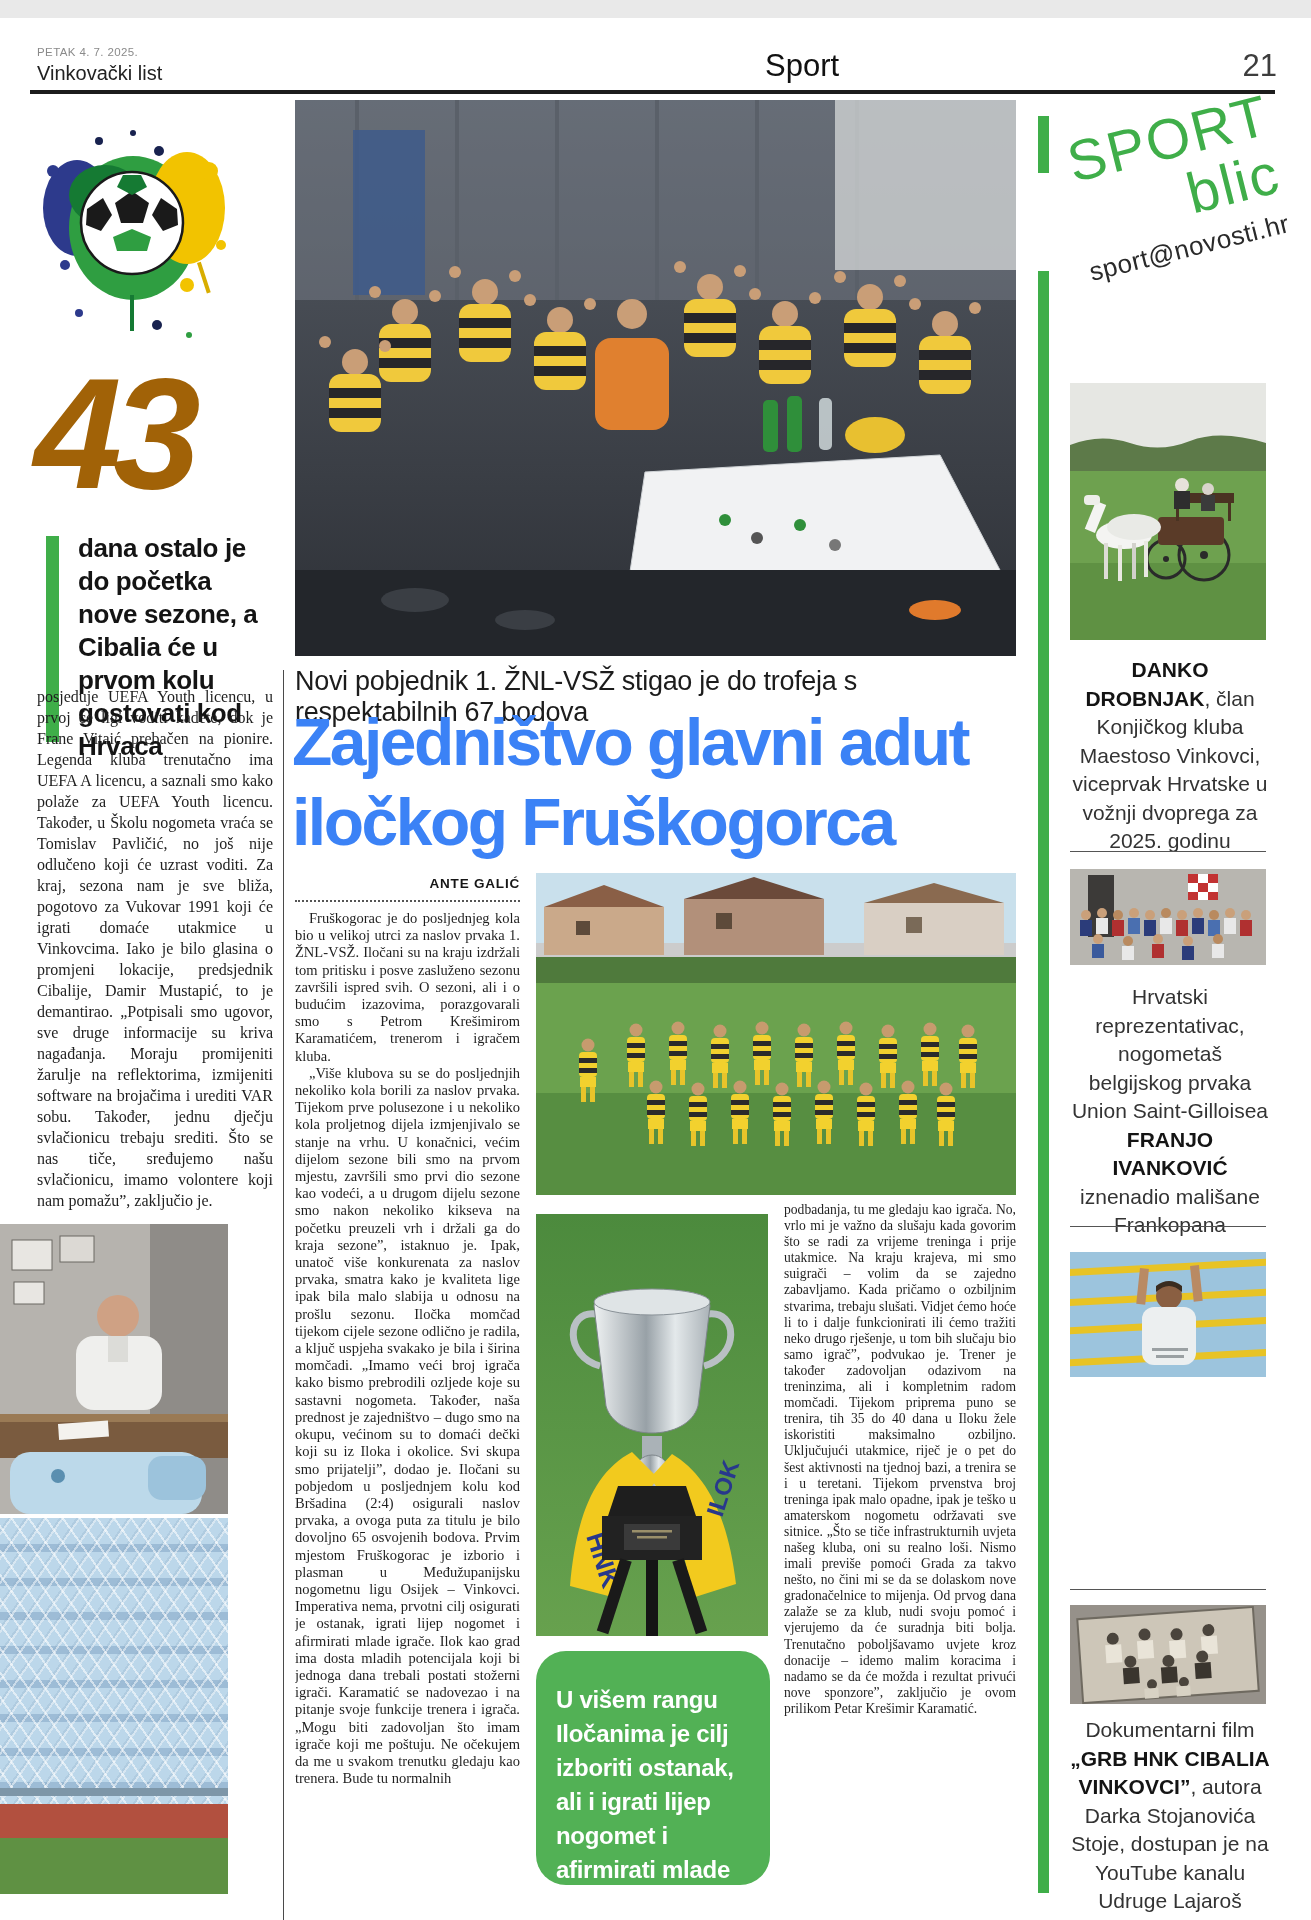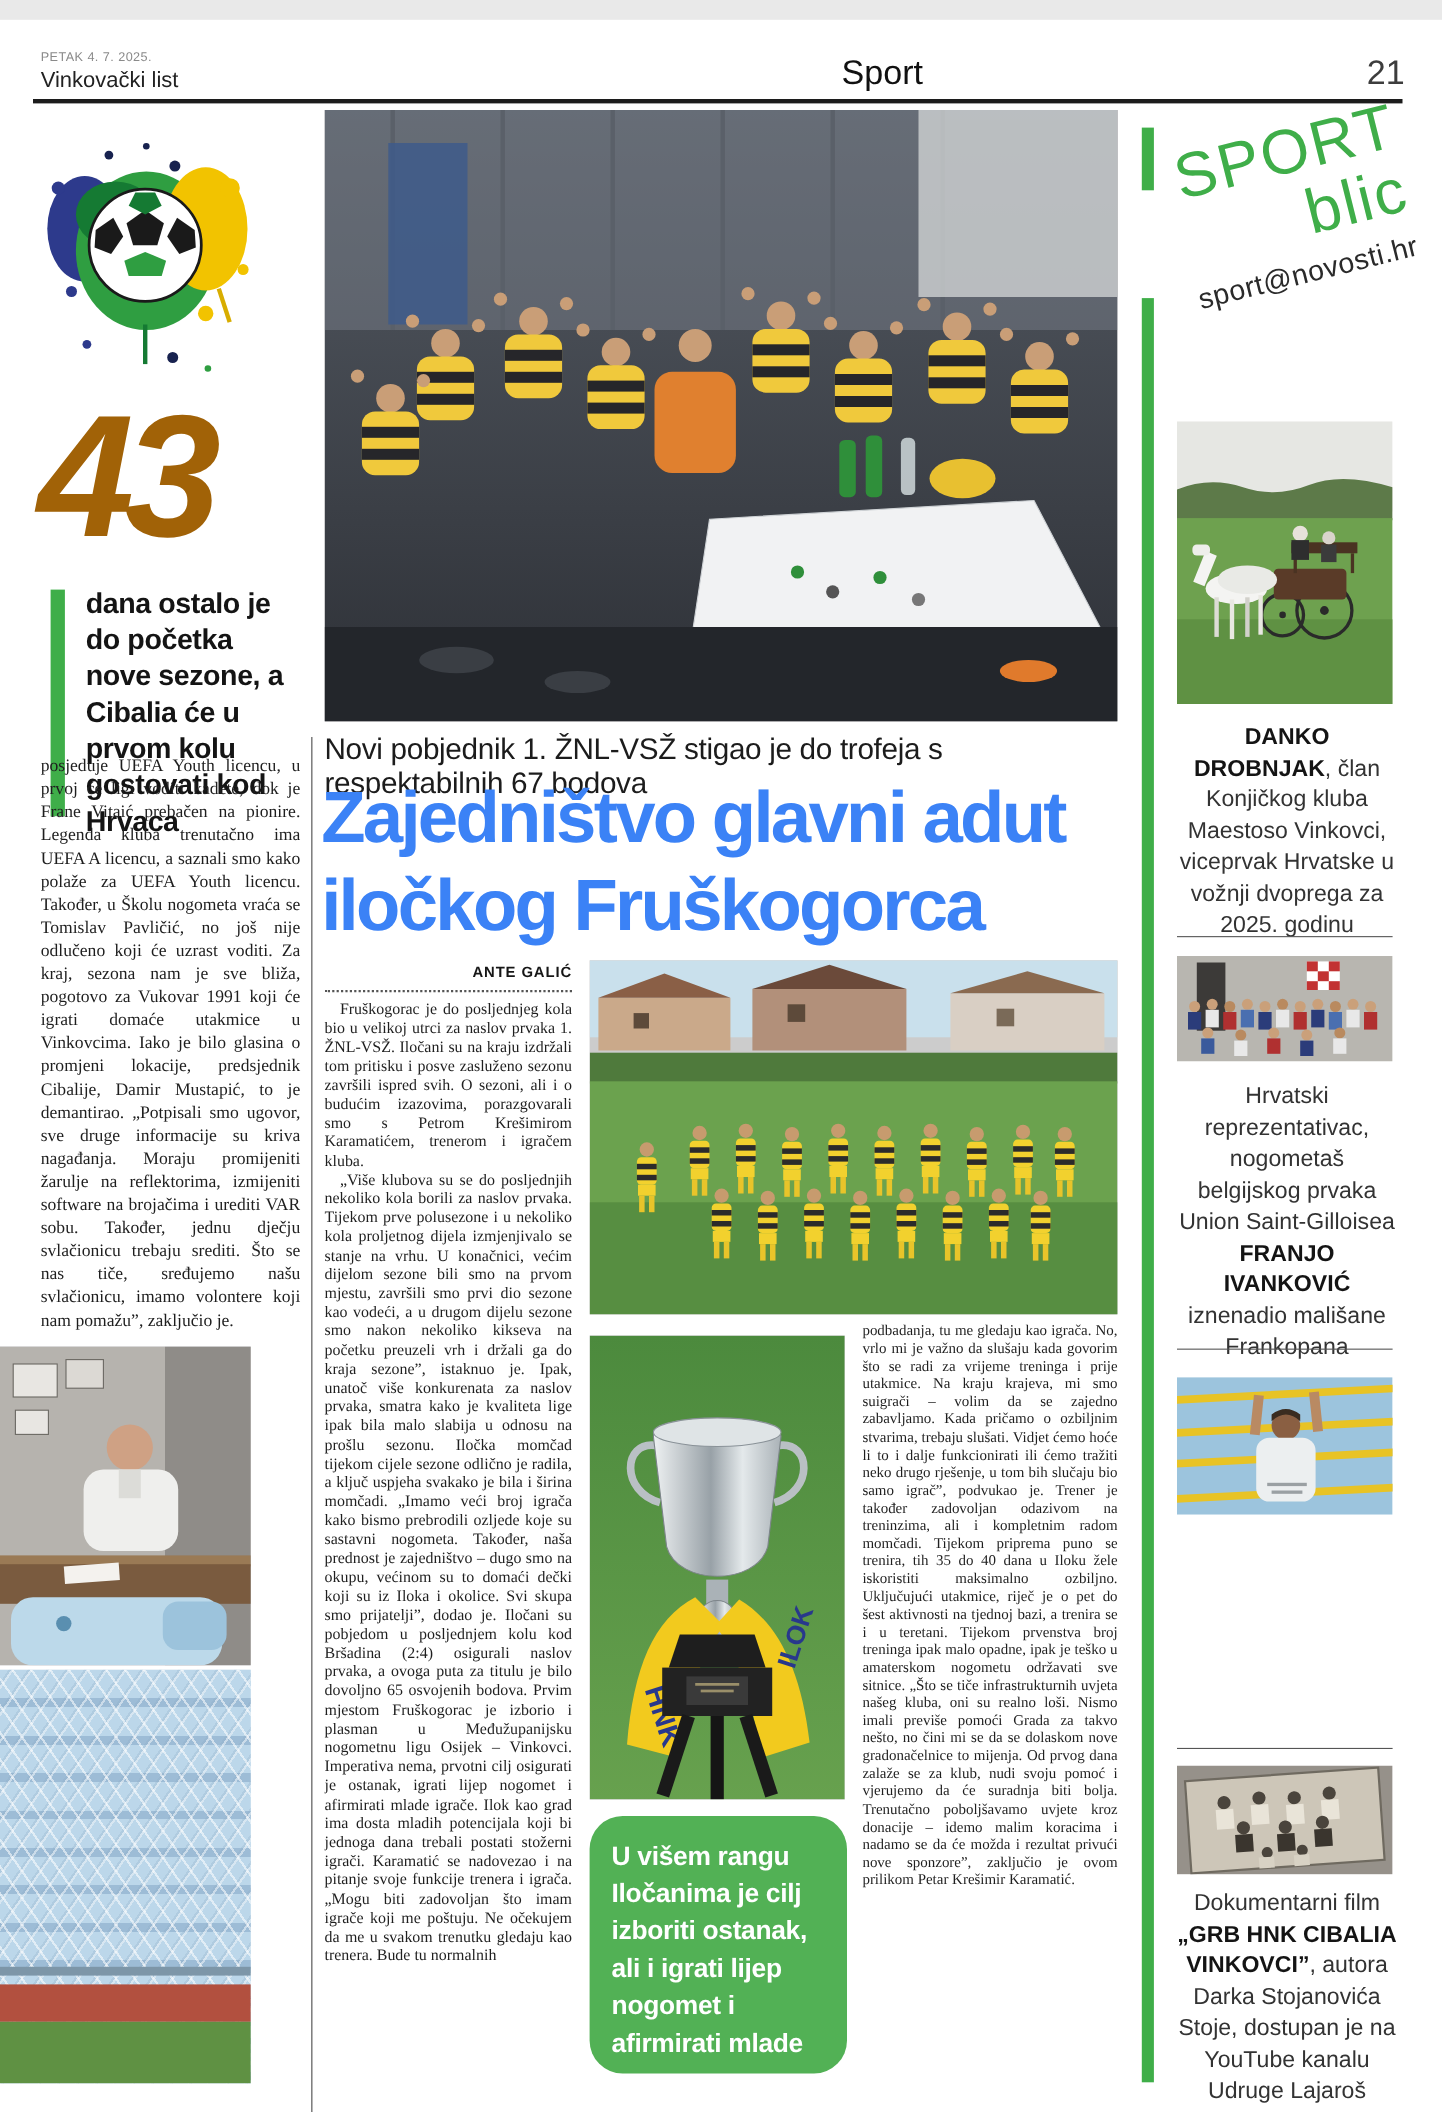--- a/index.html
+++ b/index.html
@@ -45,21 +45,21 @@
   .byline-rule{left:295px;top:882px;width:225px;height:0;border-bottom:2px dotted #555;}
   .col{font-family:"Liberation Serif",serif;text-align:justify;color:#1f1f1f;overflow:hidden;}
   .col1{left:295px;top:892px;width:225px;height:1016px;font-size:14.5px;line-height:17.2px;}
   .col1 p{margin:0;text-indent:14px;}
   .col3{left:784px;top:1184px;width:232px;height:716px;font-size:13.6px;line-height:16.1px;}
   .col3 p{margin:0;}
   .ph-grass{left:536px;top:855px;width:480px;height:322px;}
   .ph-trophy{left:536px;top:1196px;width:232px;height:422px;}
   .greenbox{left:536px;top:1633px;width:234px;height:234px;background:#52B155;border-radius:30px;
             color:#fff;font-weight:bold;font-size:24px;line-height:34px;letter-spacing:-.3px;
-            padding:20px 20px;box-sizing:border-box;overflow:hidden;}
+            padding:32px 20px;box-sizing:border-box;overflow:hidden;}
 
   
   .sb-dash{left:1038px;top:98px;width:11px;height:57px;background:#3FAE49;}
   .sb-bar{left:1038px;top:253px;width:11px;height:1622px;background:#3FAE49;}
   .sb-logo{left:1062px;top:118px;transform:rotate(-14deg);transform-origin:left top;
            color:#3FAE49;line-height:1;}
   .sb-logo .l1{font-size:57px;letter-spacing:2px;}
   .sb-logo .l2{font-size:57px;padding-left:108px;margin-top:2px;letter-spacing:2px;}
   .sb-logo .mail{font-size:26px;color:#2a2a2a;margin-top:10px;margin-left:-6px;letter-spacing:.5px;}
   .sb-item-photo{left:1070px;width:196px;}

